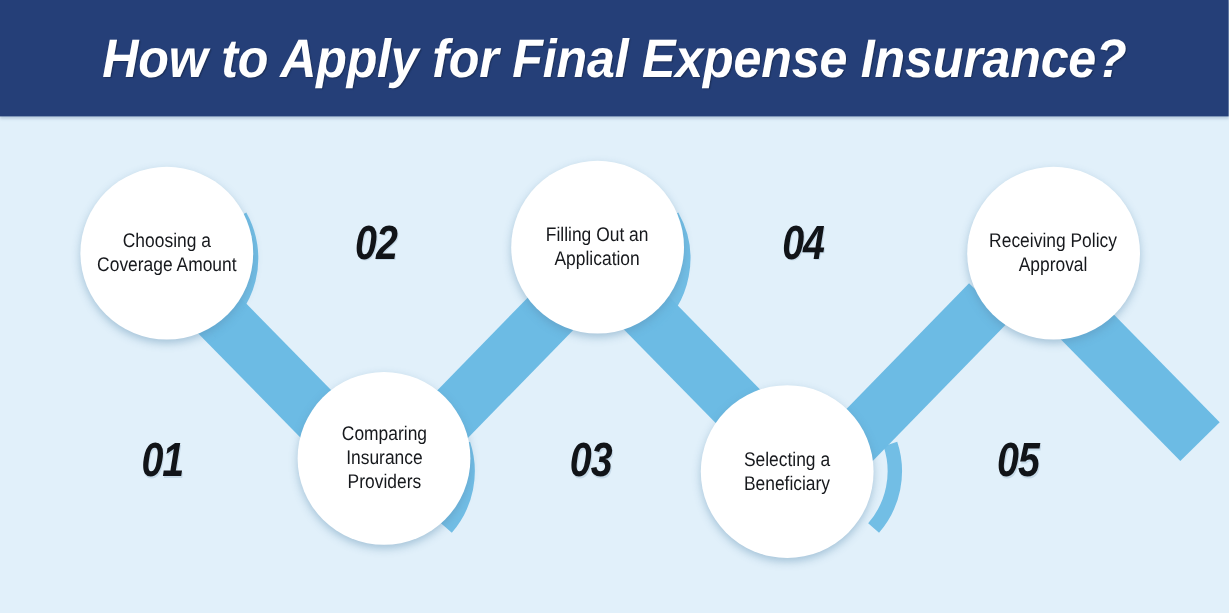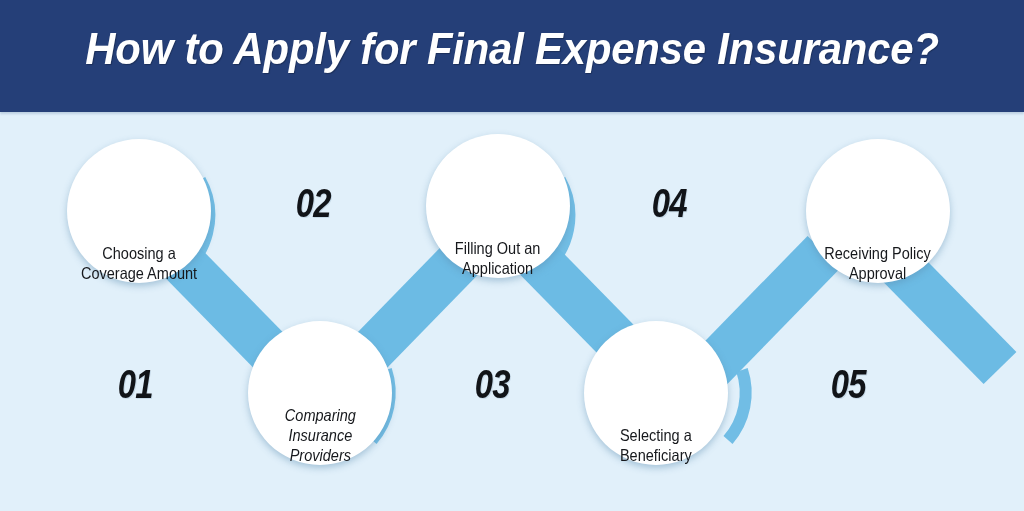--- a/index.html
+++ b/index.html
@@ -6,21 +6,21 @@
   html,body{margin:0;padding:0;}
   body{
     width:1024px;height:511px;overflow:hidden;
     background:#e1f0fa;
     font-family:"Liberation Sans", sans-serif;
   }
   #stage{position:relative;width:1024px;height:511px;overflow:hidden;background:#e1f0fa;}
 
   
   #banner{
-    position:absolute;left:0;top:0;width:1024px;height:112px;
+    position:absolute;left:0;top:0;width:1024px;height:97px;
     background:#253f78;
     box-shadow:0 2px 2px rgba(120,150,180,.35);
   }
   #banner-title{
     position:absolute;left:0;top:0;width:1024px;height:97px;
     display:flex;align-items:center;justify-content:center;
     color:#ffffff;
     font-family:"Liberation Sans", sans-serif;
     font-weight:bold;
     font-style:italic;
@@ -34,21 +34,21 @@
   
   #flow{position:absolute;left:0;top:0;width:1024px;height:511px;}
 
   
   .node{
     position:absolute;
     width:144px;height:144px;
     border-radius:50%;
     background:#ffffff;
     box-shadow:0 3px 7px rgba(90,140,175,.45);
-    display:flex;align-items:flex-end;justify-content:center;
+    display:flex;align-items:center;justify-content:center;
     text-align:center;
     box-sizing:border-box;
   }
   .node-label{
     font-family:"Liberation Sans", sans-serif;
     font-size:16.5px;
     line-height:1.22;
     font-weight:400;
     color:#16181c;
     transform:scaleX(.88);
@@ -94,21 +94,21 @@
       <path d="M 916 180 A 72 72 0 0 1 900 274"></path>
     </g>
   </svg>
 
   <div id="nodes">
       <div class="node" style="left: 67px; top: 139px;">
         <div class="node-label">Choosing a
 Coverage Amount</div>
       </div>
       <div class="step-num" style="left: 114px; top: 362px;">01</div>
-      <div class="node" style="left: 248px; top: 321px; font-style: italic;">
+      <div class="node" style="left: 248px; top: 310px;">
         <div class="node-label">Comparing
 Insurance
 Providers</div>
       </div>
       <div class="step-num" style="left: 292px; top: 181px;">02</div>
       <div class="node" style="left: 426px; top: 134px;">
         <div class="node-label">Filling Out an
 Application</div>
       </div>
       <div class="step-num" style="left: 471px; top: 362px;">03</div>

